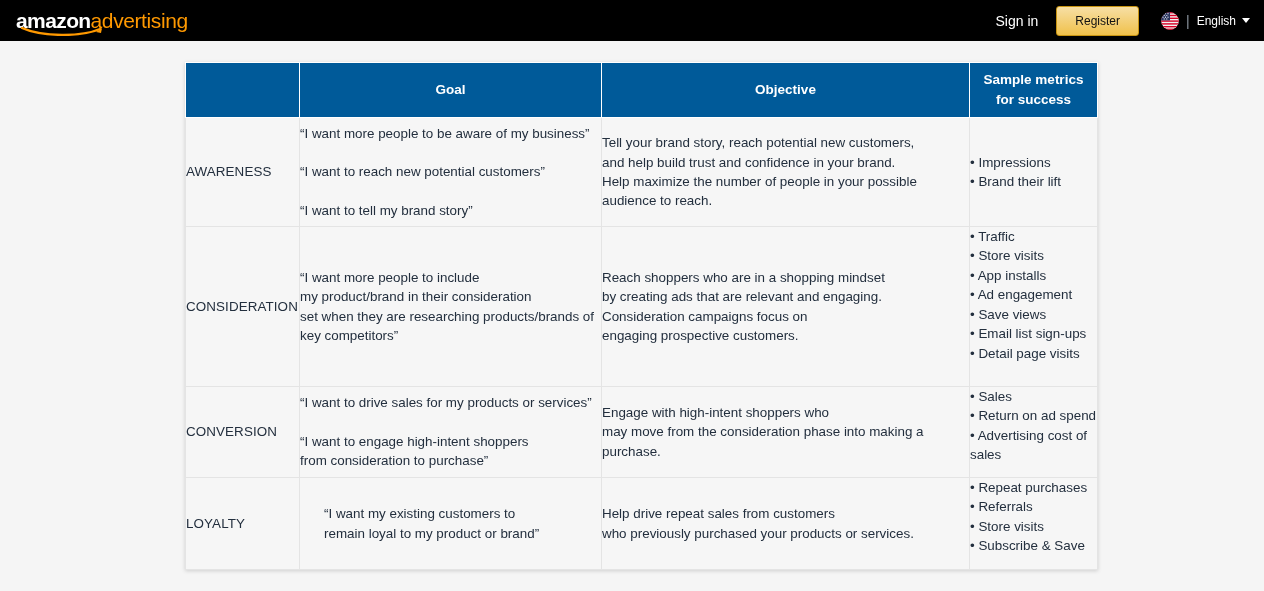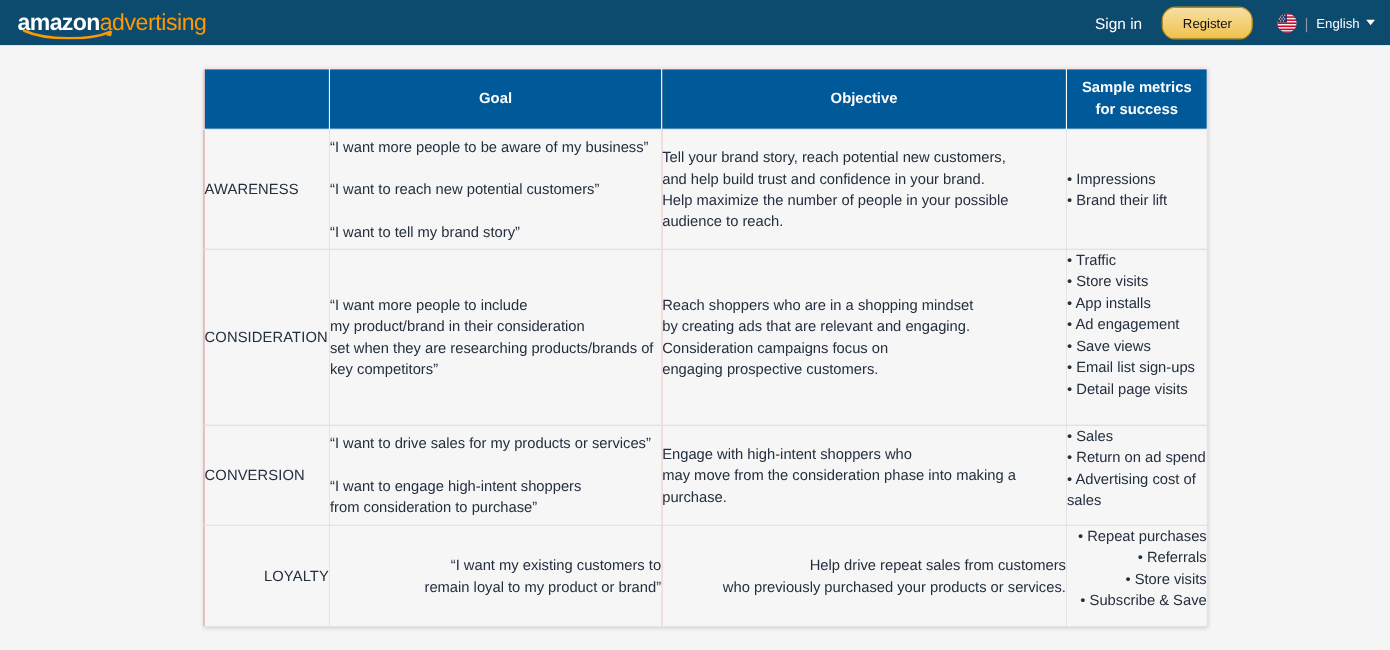--- a/index.html
+++ b/index.html
@@ -7,21 +7,21 @@
     margin: 0; padding: 0;
     width: 1264px; height: 591px;
     background: #f5f5f5;
     font-family: "Liberation Sans", sans-serif;
     overflow: hidden;
   }
 
   
   .navbar {
     height: 41px;
-    background: #0c4a6e;
+    background: #000000;
     display: flex;
     align-items: center;
     position: relative;
     width: 100%;
   }
   .brand {
     display: flex;
     align-items: baseline;
     margin-left: 16px;
     position: relative;
@@ -89,21 +89,21 @@
   .signin {
     color: #ffffff;
     font-size: 14px;
     margin-right: 18px;
     cursor: pointer;
     white-space: nowrap;
   }
   .register-btn {
     background: linear-gradient(to bottom, #f7dfa5, #f0c14b);
     border: 1px solid #c89411;
-    border-radius: 13px;
+    border-radius: 3px;
     color: #111111;
     font-size: 12px;
     padding: 0 18px;
     height: 30px;
     line-height: 28px;
     cursor: pointer;
     font-family: "Liberation Sans", sans-serif;
     white-space: nowrap;
   }
   .lang-group {
@@ -201,21 +201,21 @@
   }
   .quote-block + .quote-block { margin-top: 19px; }
   .obj-line { display: block; }
   .metric-item { display: block; }
   .metric-list { margin: 0; padding: 0; list-style: none; }
 
   
   tr.row-awareness td     { height: 109px; }
   tr.row-consideration td { height: 160px; }
   tr.row-conversion td    { height: 91px; }
-  tr.row-loyalty td       { height: 92px; text-align: right; }
+  tr.row-loyalty td       { height: 92px; }
 
   tr.row-consideration .cell-metric,
   tr.row-conversion .cell-metric,
   tr.row-loyalty .cell-metric { vertical-align: top; }
   tr.row-awareness .cell-metric { vertical-align: middle; }
 </style>
 </head>
 <body>
 
 <div class="navbar">

